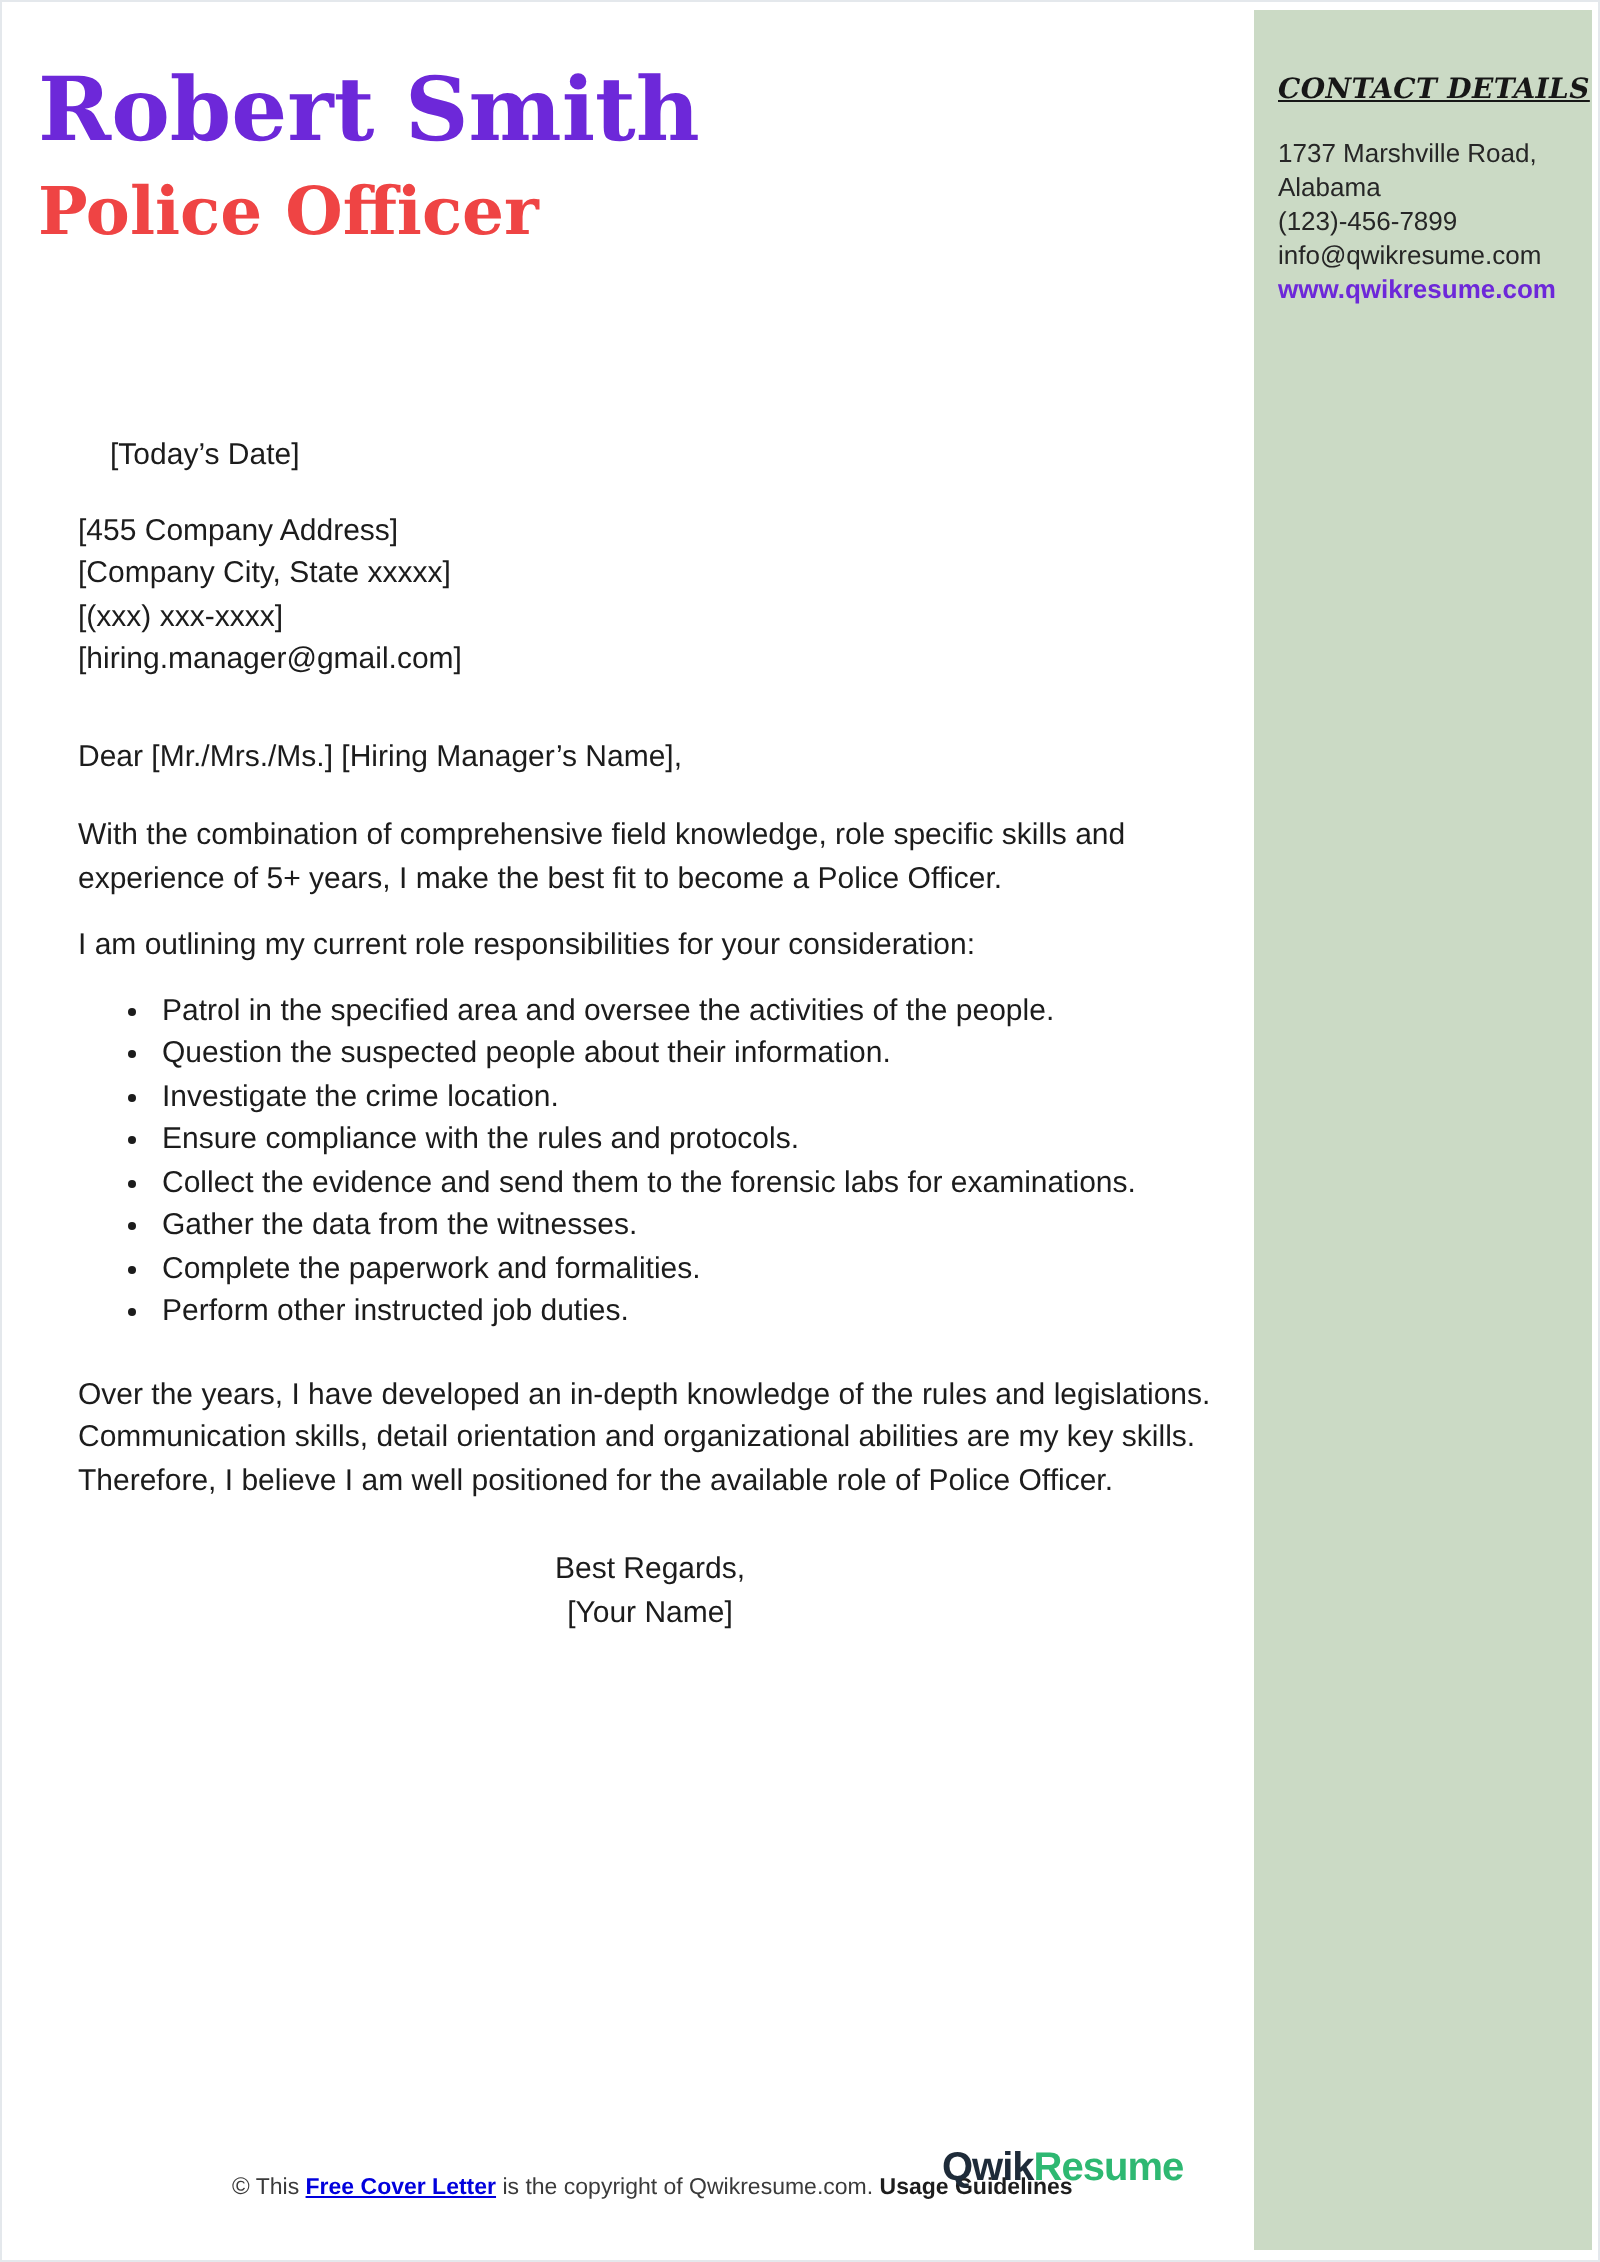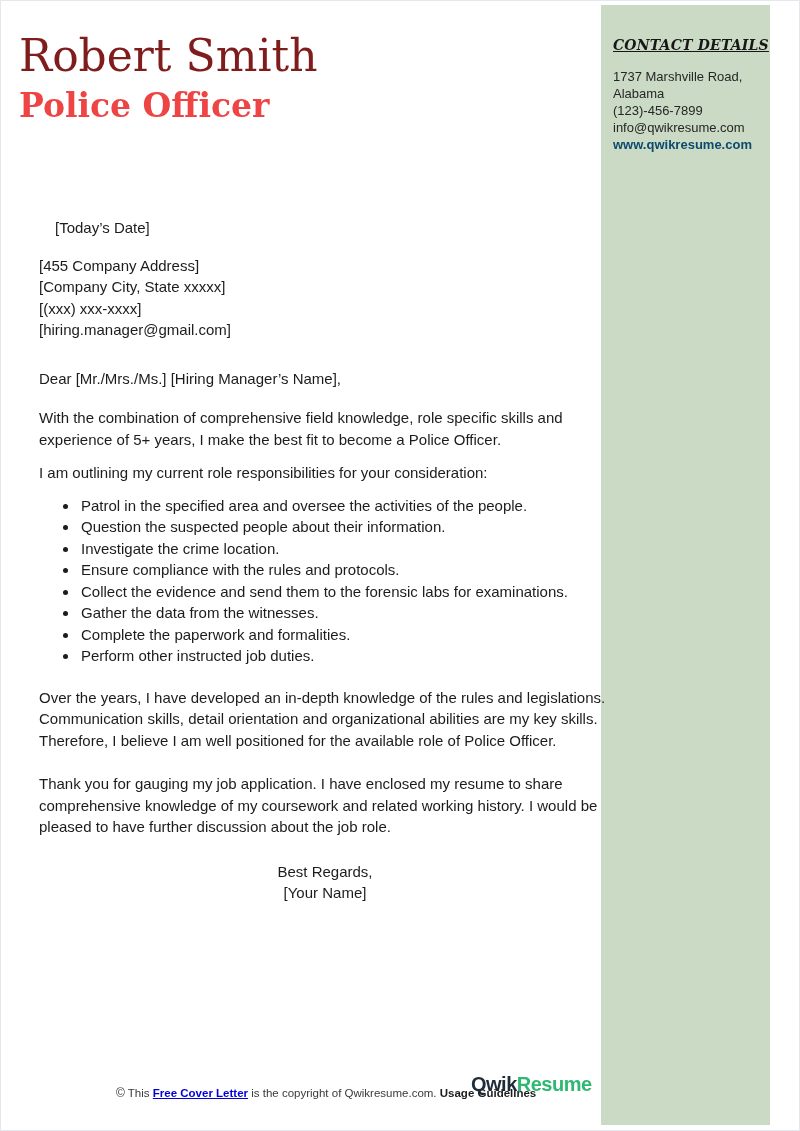--- a/index.html
+++ b/index.html
@@ -9,21 +9,21 @@
     position: relative;
     font-family: "Liberation Sans", sans-serif;
     color: #1c1c1c;
     border: 1px solid #e4e8ec;
     overflow: hidden;
   }
 
   
   .sidebar {
     position: absolute;
-    left: 600px; top: 4px;
+    left: 626px; top: 4px;
     width: 169px; height: 1120px;
     background: #cbdac5;
     padding: 32px 10px 0 12px;
   }
   .sidebar-heading {
     font-family: "DejaVu Serif", "Liberation Serif", serif;
     font-weight: bold;
     font-style: italic;
     font-size: 14px;
     letter-spacing: 0.2px;
@@ -34,32 +34,32 @@
   }
   .sidebar-line {
     font-size: 13px;
     line-height: 17px;
     color: #262626;
   }
   .sidebar-website {
     font-size: 13px;
     line-height: 17px;
     font-weight: bold;
-    color: #0c4a6e;
+    color: #6d28d9;
     cursor: pointer;
   }
 
   
   .header { position: absolute; left: 18px; top: 26px; }
   .header-name {
     font-family: "DejaVu Serif", "Liberation Serif", serif;
-    font-weight: normal;
+    font-weight: bold;
     font-size: 44px;
     line-height: 58px;
-    color: #7f1d1d;
+    color: #6d28d9;
     white-space: nowrap;
   }
   .header-title {
     font-family: "DejaVu Serif", "Liberation Serif", serif;
     font-weight: bold;
     font-size: 33px;
     line-height: 42px;
     color: #ef4444;
     white-space: nowrap;
   }
@@ -156,21 +156,20 @@
     <li>Investigate the crime location.</li>
     <li>Ensure compliance with the rules and protocols.</li>
     <li>Collect the evidence and send them to the forensic labs for examinations.</li>
     <li>Gather the data from the witnesses.</li>
     <li>Complete the paperwork and formalities.</li>
     <li>Perform other instructed job duties.</li>
   </ul>
 
   <p class="para-skills">Over the years, I have developed an in-depth knowledge of the rules and legislations. Communication skills, detail orientation and organizational abilities are my key skills. Therefore, I believe I am well positioned for the available role of Police Officer.</p>
 
-  <p class="para-thanks">Thank you for gauging my job application. I have enclosed my resume to share comprehensive knowledge of my coursework and related working history. I would be pleased to have further discussion about the job role.</p>
 
   <div class="closing-block">
     <div>Best Regards,</div>
     <div>[Your Name]</div>
   </div>
 </main>
 
 <div class="footer-note">
   <span class="copy-sym">©</span>
   <span>This</span>

